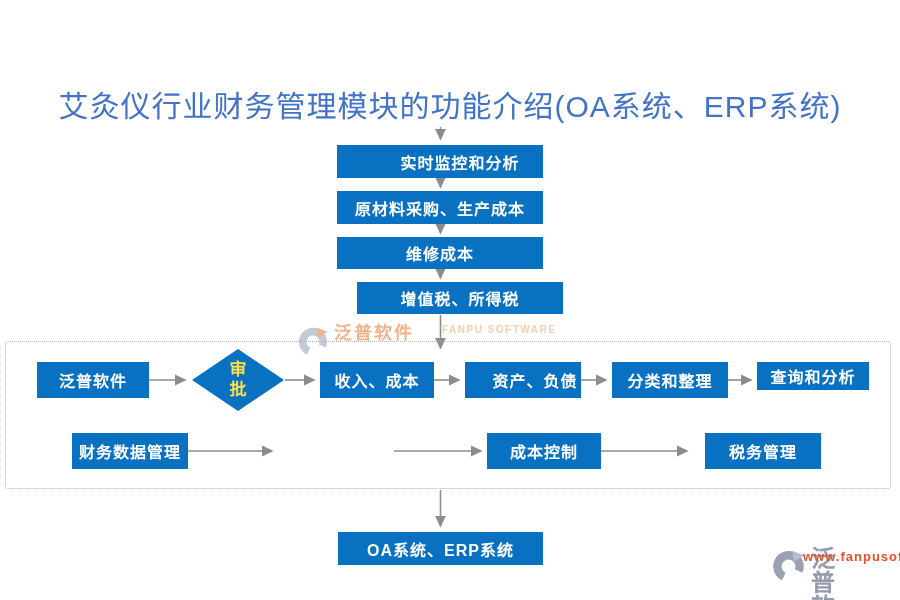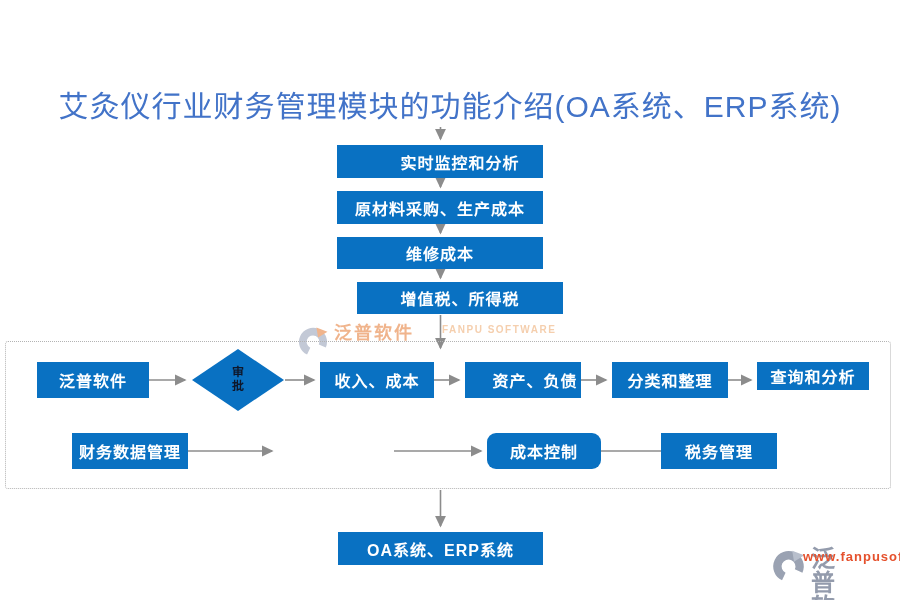--- a/index.html
+++ b/index.html
@@ -18,21 +18,21 @@
     font-size:16px;font-weight:bold;letter-spacing:1px;
     z-index:2;box-sizing:border-box;text-align:center;
   }
   .diamond{
     position:absolute;left:192px;top:349px;width:92px;height:62px;
     background:#0971c2;z-index:2;
     clip-path:polygon(50% 0%,100% 50%,50% 100%,0% 50%);
     display:flex;align-items:center;justify-content:center;
   }
   .diamond .diamond-label{
-    color:#0f172a;font-size:12px;font-weight:bold;line-height:1.15;
+    color:#fde047;font-size:17px;font-weight:bold;line-height:1.15;
     width:17px;word-break:break-all;text-align:center;
   }
   .process-container{
     position:absolute;left:5px;top:341px;width:886px;height:148px;
     border:1px dotted #b3b3b3;border-radius:3px;z-index:1;box-sizing:border-box;
     background:transparent;
   }
   .connector-layer{position:absolute;left:0;top:0;z-index:1;}
   .watermark{position:absolute;display:flex;align-items:flex-start;z-index:0;}
   .wm-center{left:296px;top:324px;}
@@ -113,18 +113,18 @@
   <div class="node" style="left:37px;top:362px;width:112px;height:36px;">泛普软件</div>
   <div class="diamond">
     <span class="diamond-label">审批</span>
   </div>
   <div class="node" style="left:320px;top:362px;width:114px;height:36px;">收入、成本</div>
   <div class="node" style="left:465px;top:362px;width:116px;height:36px;padding-left:24px;">资产、负债</div>
   <div class="node" style="left:612px;top:362px;width:116px;height:36px;">分类和整理</div>
   <div class="node" style="left:757px;top:362px;width:112px;height:28px;">查询和分析</div>
 
   <div class="node" style="left:72px;top:433px;width:116px;height:36px;">财务数据管理</div>
-  <div class="node" style="left:487px;top:433px;width:114px;height:36px;border-radius:9px;">成本控制</div>
-  <div class="node" style="left:661px;top:433px;width:116px;height:36px;">税务管理</div>
+  <div class="node" style="left:487px;top:433px;width:114px;height:36px;">成本控制</div>
+  <div class="node" style="left:705px;top:433px;width:116px;height:36px;">税务管理</div>
 
   <div class="node" style="left:338px;top:532px;width:205px;height:33px;">OA系统、ERP系统</div>
 
 </div>
 
 </body></html>

